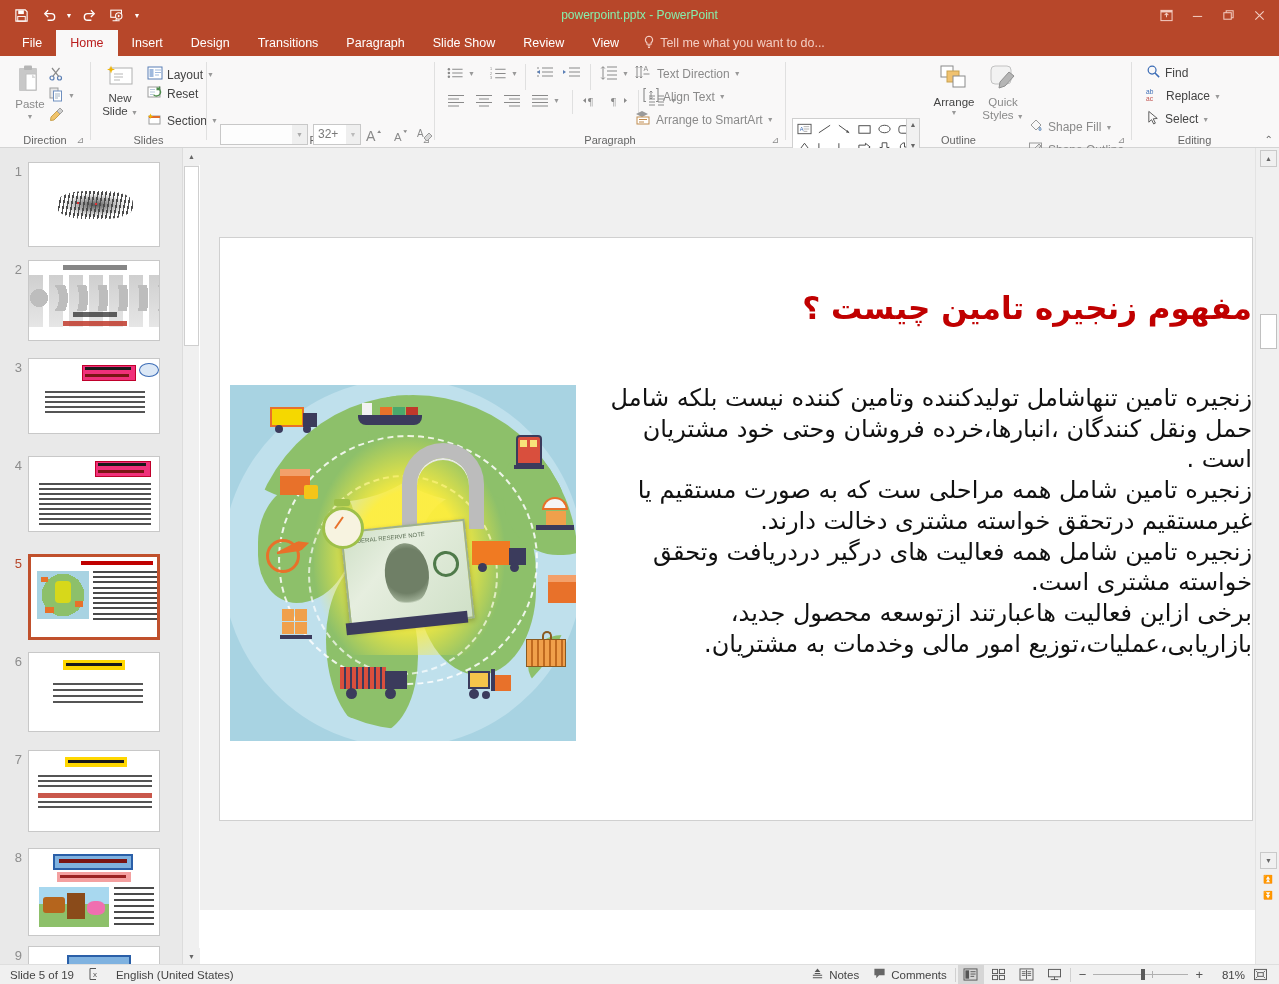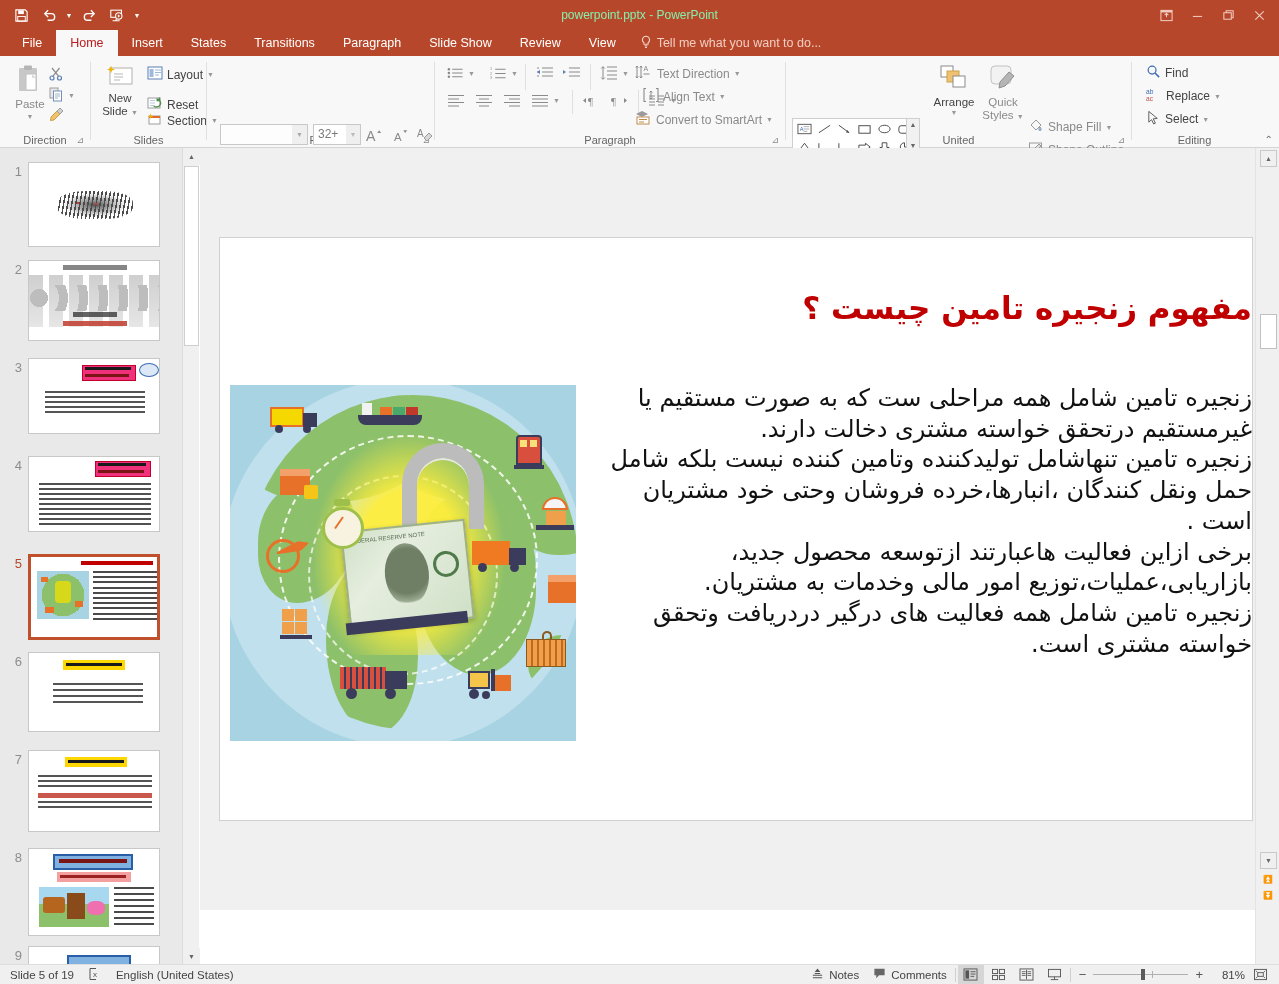--- a/index.html
+++ b/index.html
@@ -258,21 +258,21 @@
           </svg>
       </div>
     </div>
   </div>
 
   <div class="tabsrow">
     <div class="tabs">
       <div class="tab">File</div>
       <div class="tab active">Home</div>
       <div class="tab">Insert</div>
-      <div class="tab">States</div>
+      <div class="tab">Design</div>
       <div class="tab">Transitions</div>
       <div class="tab">Paragraph</div>
       <div class="tab">Slide Show</div>
       <div class="tab">Review</div>
       <div class="tab">View</div>
       <div class="tellme">
         <span class="bulb">
           <svg width="12" height="14" viewBox="0 0 12 14">
               <path d="M6 1.2a3.6 3.6 0 0 0-2.1 6.5v1.6h4.2V7.7A3.6 3.6 0 0 0 6 1.2z" fill="none" stroke="#f3cdc2" stroke-width="1.1"></path>
               <path d="M4.6 10.8h2.8M5 12.4h2" stroke="#f3cdc2" stroke-width="1.1"></path>
@@ -359,21 +359,21 @@
         <span>
           <svg width="16" height="14" viewBox="0 0 16 14">
               <rect x="1" y="1" width="14" height="12" fill="#fff" stroke="#5b7fb5"></rect>
               <rect x="2.5" y="3" width="4" height="8" fill="#9fb9dd"></rect>
               <path d="M8 4h6M8 6.5h6M8 9h4" stroke="#9fb9dd" stroke-width="1.1"></path>
             </svg>
         </span>
         <span>Layout</span>
         <span class="caret">▼</span>
       </div>
-      <div class="smallbtn dark" style="left:56px; top:40px;">
+      <div class="smallbtn dark" style="left:56px; top:29px;">
         <span>
           <svg width="16" height="14" viewBox="0 0 16 14">
               <rect x="1" y="2" width="12" height="10" fill="#fff" stroke="#9c9c9c"></rect>
               <path d="M3 4.5h5M3 7h5M3 9.5h3" stroke="#b9c9dd" stroke-width="1"></path>
               <path d="M9.5 3a4 4 0 1 1-3 6.6" fill="none" stroke="#4d8c4d" stroke-width="1.3"></path>
               <path d="M12.5 1.5v3h-3" fill="none" stroke="#4d8c4d" stroke-width="1.3"></path>
             </svg>
         </span>
         <span>Reset</span>
       </div>
@@ -545,30 +545,30 @@
         <span class="caret">▼</span>
       </div>
       <div class="smallbtn" style="left:200px; top:54px;">
         <span>
           <svg width="17" height="16" viewBox="0 0 17 16">
               <path d="M1 4l6-3 6 3-6 3z" fill="#9a9a9a"></path>
               <rect x="2" y="7" width="12" height="7" fill="#fff" stroke="#c08b4e"></rect>
               <path d="M4 9.5h8M4 12h5" stroke="#c08b4e" stroke-width="1"></path>
             </svg>
         </span>
-        <span>Convert to SmartArt</span>
+        <span>Arrange to SmartArt</span>
         <span class="caret">▼</span>
       </div>
       <div class="rgroup-label">Paragraph</div>
       <div class="dlg-launcher" style="right:6px;">⊿</div>
     </div>
     <div class="rsep" style="left:785px;"></div>
 
     <div class="rgroup" style="left:786px; width:345px;">
-      <div class="rgroup-label">United</div>
+      <div class="rgroup-label">Outline</div>
       <div class="dlg-launcher" style="right:6px;">⊿</div>
     </div>
 
     <div class="shapes">
       <div class="shape-cell">
           <svg width="15" height="12" viewBox="0 0 16 12">
             <rect x="1" y="1" width="14" height="10" fill="none" stroke="#555"></rect>
             <text x="3" y="8" font-size="6" fill="#3a6bb5" font-family="Liberation Sans, sans-serif">A</text>
             <path d="M7 3.5h6M7 6h6M7 8.5h4" stroke="#888" stroke-width="0.7"></path>
           </svg>
@@ -870,24 +870,24 @@
     <div class="ps-thumb"></div>
     <div class="ps-down">▼</div>
   </div>
 
   <div class="editor">
     <div class="slide-canvas">
 
       <div class="slide-title">مفهوم زنجیره تامین چیست ؟</div>
 
       <div class="slide-body">
+        <p>زنجیره تامین تنهاشامل تولیدکننده وتامین کننده نیست بلکه شامل حمل ونقل کنندگان ،انبارها،خرده فروشان وحتی خود مشتریان است .</p>
         <p>زنجیره تامین شامل همه مراحلی ست که به صورت مستقیم یا غیرمستقیم درتحقق خواسته مشتری دخالت دارند.</p>
-        <p>زنجیره تامین تنهاشامل تولیدکننده وتامین کننده نیست بلکه شامل حمل ونقل کنندگان ،انبارها،خرده فروشان وحتی خود مشتریان است .</p>
+        <p>زنجیره تامین شامل همه فعالیت های درگیر دردریافت وتحقق خواسته مشتری است.</p>
         <p>برخی ازاین فعالیت هاعبارتند ازتوسعه محصول جدید، بازاریابی،عملیات،توزیع امور مالی وخدمات به مشتریان.</p>
-        <p>زنجیره تامین شامل همه فعالیت های درگیر دردریافت وتحقق خواسته مشتری است.</p>
       </div>
 
       <div class="slide-pic">
 
         <div style="position:absolute;left:-8px;top:-6px;width:362px;height:368px;border-radius:50%;
              background:radial-gradient(circle at 45% 38%, #bfe0ec 0 100%);"></div>
 
         <div style="position:absolute;left:18px;top:10px;width:330px;height:335px;border-radius:50%;overflow:hidden;">
           <div style="position:absolute;left:-14px;top:-12px;width:200px;height:120px;background:#8dc06a;border-radius:50% 40% 55% 45%;"></div>
           <div style="position:absolute;left:120px;top:-20px;width:220px;height:130px;background:#8dc06a;border-radius:45% 55% 40% 60%;"></div>

